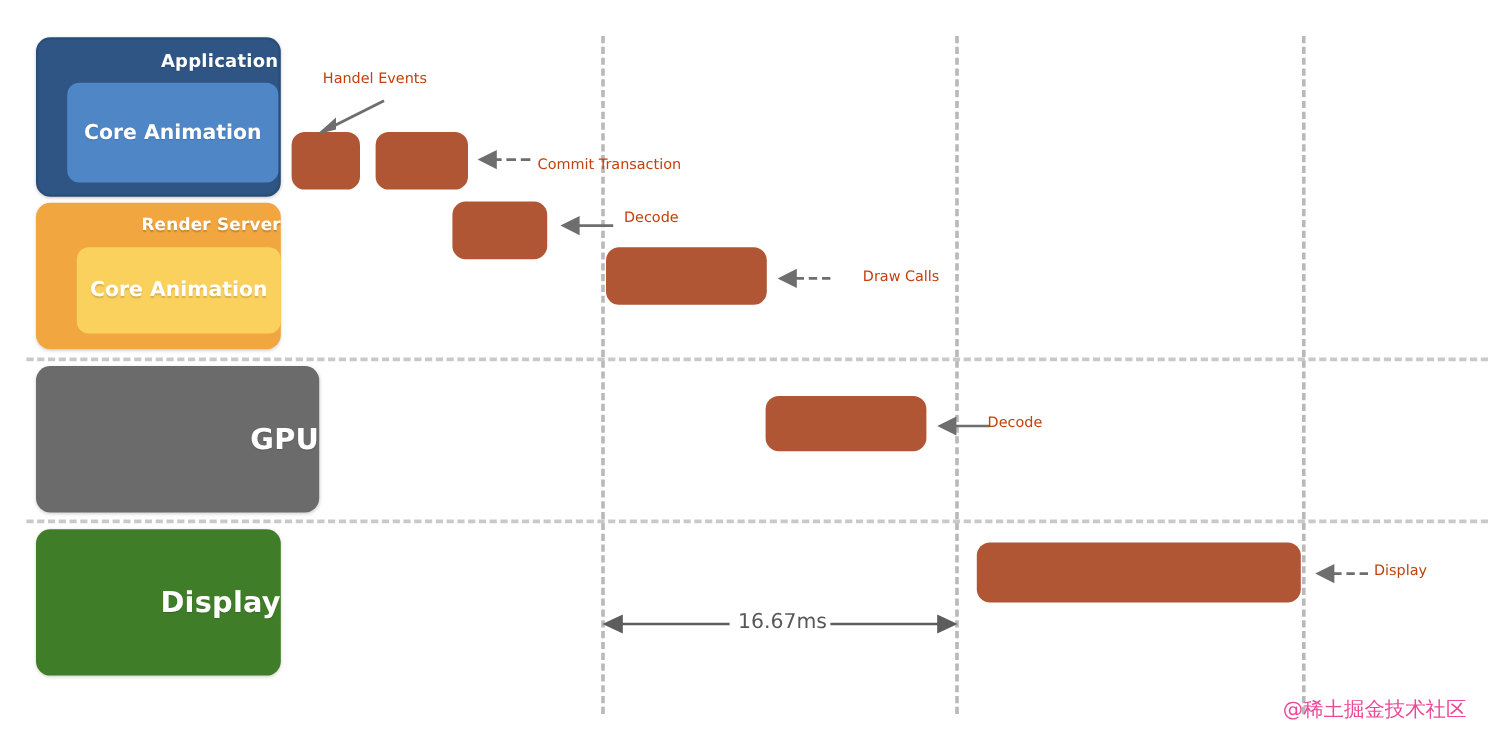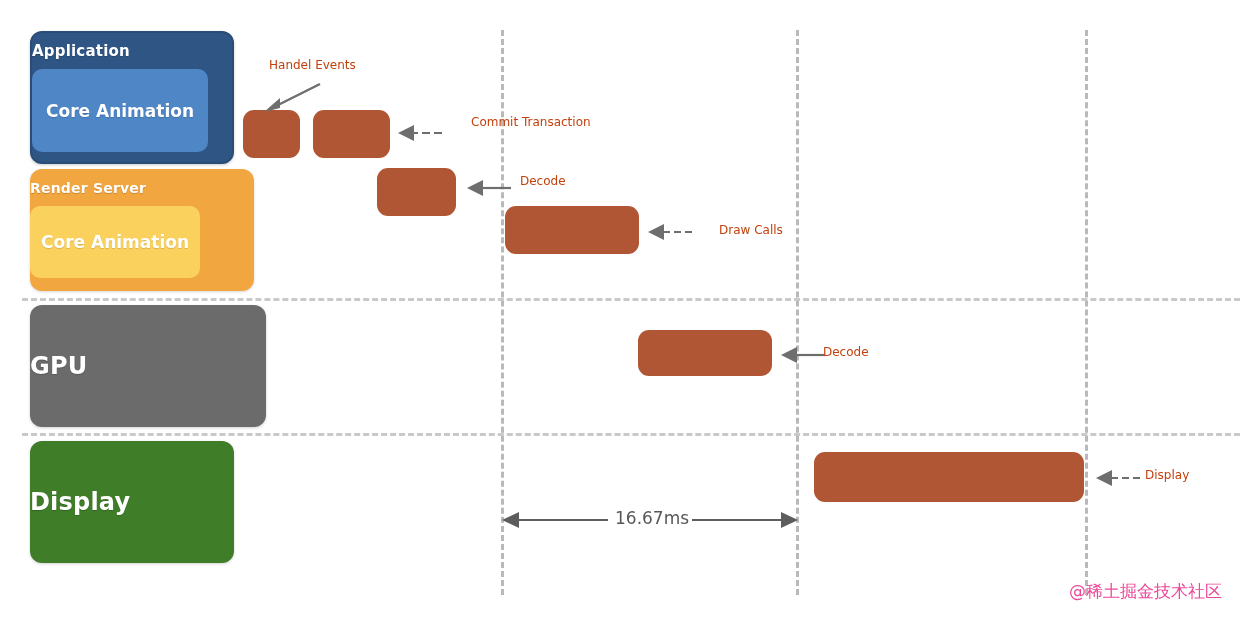--- a/index.html
+++ b/index.html
@@ -21,21 +21,21 @@
     border-top:3px dashed #c9c9c9;
   }
 
   
   .lane-block{
     position:absolute;
     border-radius:12px;
     box-sizing:border-box;
     display:flex;
     flex-direction:column;
-    align-items:flex-start;
+    align-items:flex-end;
   }
   .lane-title{
     color:#ffffff;
     font-weight:bold;
     letter-spacing:.2px;
     text-shadow:0 1px 1px rgba(0,0,0,.18);
   }
   .lane-inner{
     border-radius:10px;
     display:flex;align-items:center;justify-content:center;
@@ -56,21 +56,21 @@
   }
   #lane-application .lane-title{font-size:15px;}
   #lane-application .lane-inner{
     margin-top:9px;width:176px;height:83px;
     background:#4e86c6;
   }
   #lane-application .lane-inner-label{font-size:17px;}
 
   
   #lane-render-server{
-    left:30px;top:169px;width:224px;height:122px;
+    left:30px;top:169px;width:204px;height:122px;
     background:#f2a63f;
     padding-top:11px;
     box-shadow:0 1px 3px rgba(0,0,0,.16);
   }
   #lane-render-server .lane-title{font-size:14px;}
   #lane-render-server .lane-inner{
     margin-top:10px;width:170px;height:72px;
     background:#fbd15e;
   }
   #lane-render-server .lane-inner-label{font-size:17px;}
@@ -168,21 +168,21 @@
   <div class="annot" style="left:269px;top:58px;">Handel Events</div>
   <svg class="annot-arrow" style="left:258px;top:80px;" width="70" height="34" viewBox="0 0 70 34">
     <line x1="62" y1="4" x2="18" y2="26" stroke="#6e6e6e" stroke-width="2.4"></line>
     <polygon points="6,32 22,18 22,28" fill="#6e6e6e"></polygon>
   </svg>
 
   <svg class="annot-arrow" style="left:396px;top:122px;" width="48" height="22" viewBox="0 0 48 22">
     <line x1="46" y1="11" x2="16" y2="11" stroke="#6e6e6e" stroke-width="2.2" stroke-dasharray="8 4"></line>
     <polygon points="2,11 18,3 18,19" fill="#6e6e6e"></polygon>
   </svg>
-  <div class="annot" style="left:448px;top:115px;margin-left:23px;">Commit Transaction</div>
+  <div class="annot" style="left:448px;top:130px;">Commit Transaction</div>
 
   <svg class="annot-arrow" style="left:465px;top:177px;" width="48" height="22" viewBox="0 0 48 22">
     <line x1="46" y1="11" x2="16" y2="11" stroke="#6e6e6e" stroke-width="2.2"></line>
     <polygon points="2,11 18,3 18,19" fill="#6e6e6e"></polygon>
   </svg>
   <div class="annot" style="left:520px;top:174px;">Decode</div>
 
   <svg class="annot-arrow" style="left:646px;top:221px;" width="48" height="22" viewBox="0 0 48 22">
     <line x1="46" y1="11" x2="16" y2="11" stroke="#6e6e6e" stroke-width="2.2" stroke-dasharray="7 4"></line>
     <polygon points="2,11 18,3 18,19" fill="#6e6e6e"></polygon>

